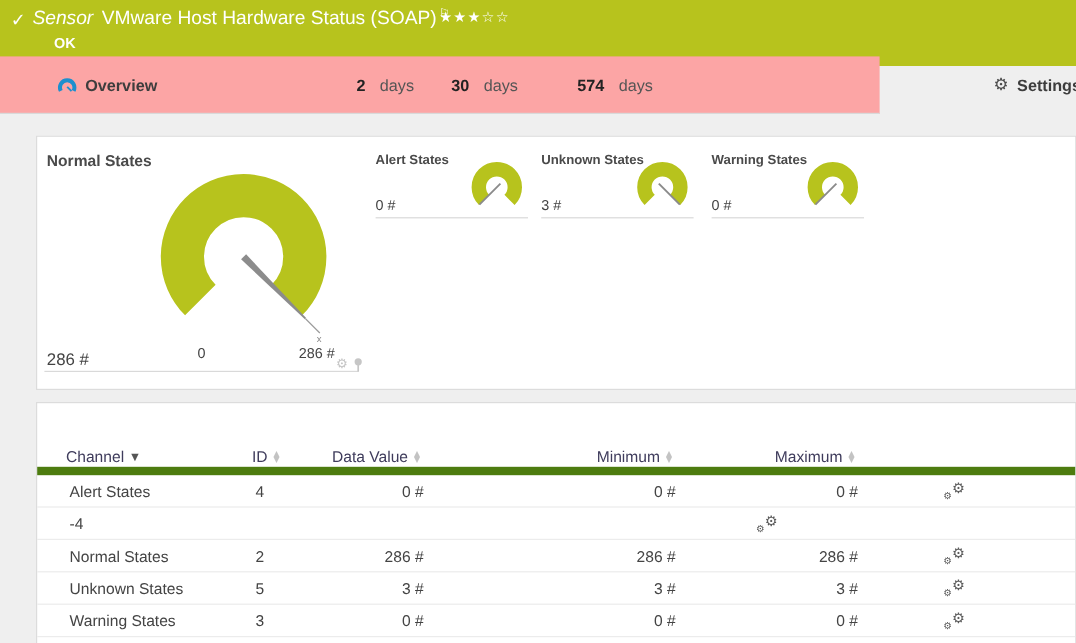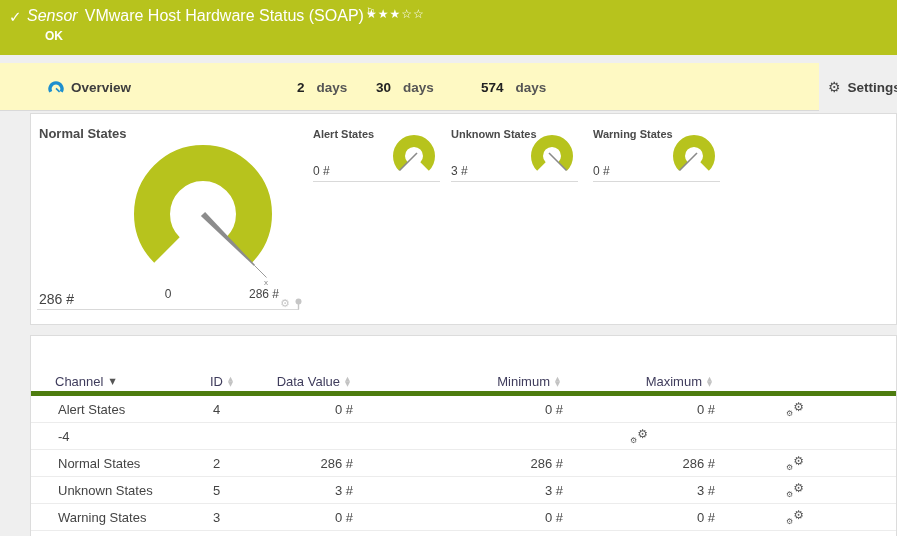--- a/index.html
+++ b/index.html
@@ -16,26 +16,26 @@
     font-family:"DejaVu Sans",sans-serif; }
   .title-line { position:absolute; left:27px; top:6px; color:#fff; font-size:16px; white-space:nowrap; }
   .title-line .kind { font-style:italic; margin-right:7px; }
   .flag-icon { font-size:10px; color:#fff; vertical-align:super; margin-left:2px;
     font-family:"DejaVu Sans",sans-serif; }
   .stars { position:absolute; left:366px; top:7px; color:#fff; font-size:12px; letter-spacing:1px;
     font-family:"DejaVu Sans",sans-serif; }
   .ok-badge { position:absolute; left:45px; top:29px; color:#fff; font-size:12px; font-weight:bold; }
 
   
-  .tabbar { position:absolute; left:0; top:63px; width:819px; height:48px;
-    background:#fef9c3; border-bottom:1px solid #d9d9d9; }
+  .tabbar { position:absolute; left:0; top:47px; width:733px; height:48px;
+    background:#fca5a5; border-bottom:1px solid #d9d9d9; }
   .tab { position:absolute; top:0; height:48px; display:flex; align-items:center; gap:7px;
     font-size:13.5px; color:#3d3d3d; font-weight:600; cursor:pointer; white-space:nowrap; }
   .tab .num { font-weight:bold; color:#222; }
-  .tab .word { font-weight:bold; color:#555; margin-left:5px; }
+  .tab .word { font-weight:normal; color:#555; margin-left:5px; }
   .tab-underline { position:absolute; left:48px; top:99px; width:104px; height:4px; background:#1d96d2; }
   .glyph-icon { font-family:"DejaVu Sans",sans-serif; font-weight:normal; }
 
   
   .panel { position:absolute; background:#fff; border:1px solid #dcdcdc; }
   #panel-gauges { left:30px; top:113px; width:867px; height:212px; }
   #panel-table  { left:30px; top:335px; width:867px; height:208px; }
 
   
   .primary-label { position:absolute; left:8px; top:12px; font-size:13px; font-weight:bold; color:#4a4a4a; }
@@ -50,21 +50,21 @@
   .mini .mini-value { position:absolute; left:0; bottom:3px; font-size:12px; color:#444; }
   .mini svg { position:absolute; left:76px; top:2px; }
   #mini-alert { left:282px; }
   #mini-unknown { left:420px; }
   #mini-warning { left:562px; }
 
   
   .thead, .trow { display:grid;
     grid-template-columns:155px 58px 82px 210px 152px 160px;
     align-items:center; padding-left:27px; font-size:13px; }
-  .thead { margin-top:36px; height:24px; border-bottom:5px solid #4d7c0f; color:#3f3c5c;padding-left:24px; }
+  .thead { margin-top:36px; height:24px; border-bottom:7px solid #4d7c0f; color:#3f3c5c;padding-left:24px; }
   .trow { height:27px; border-bottom:1px solid #ececec; color:#444; }
   .c-right { text-align:right; }
   .hcell { display:flex; align-items:center; }
   .hcell.c-right { justify-content:flex-end; }
   .sort-desc-icon { font-size:8px; color:#555; margin-left:6px; font-family:"DejaVu Sans",sans-serif; }
   .sort-both { display:inline-flex; flex-direction:column; margin-left:5px; font-size:6.5px;
     line-height:5px; color:#c3c3c3; font-family:"DejaVu Sans",sans-serif; }
   .gears { position:relative; width:18px; height:16px; justify-self:center; color:#5a5a5a;
     font-family:"DejaVu Sans",sans-serif; cursor:pointer; }
   .gears .g-big   { position:absolute; right:0; top:-1px; font-size:12px; }

